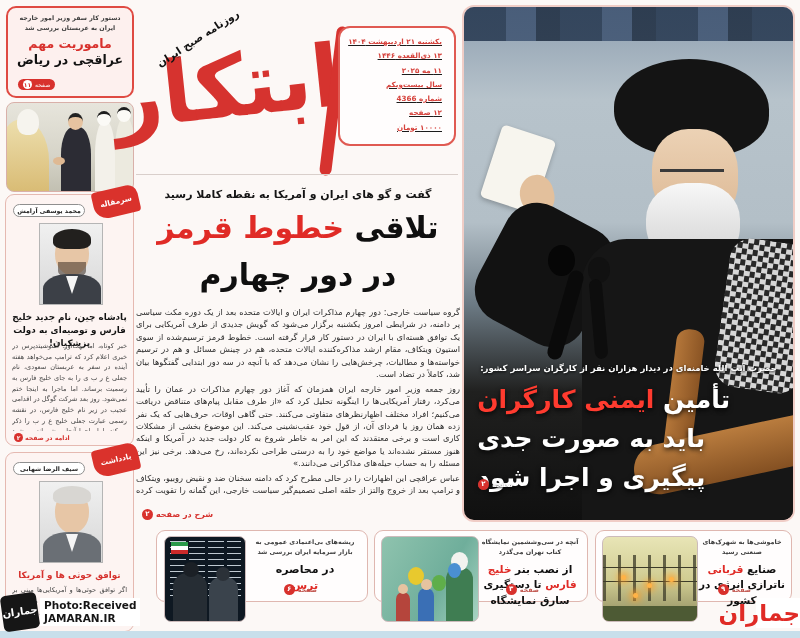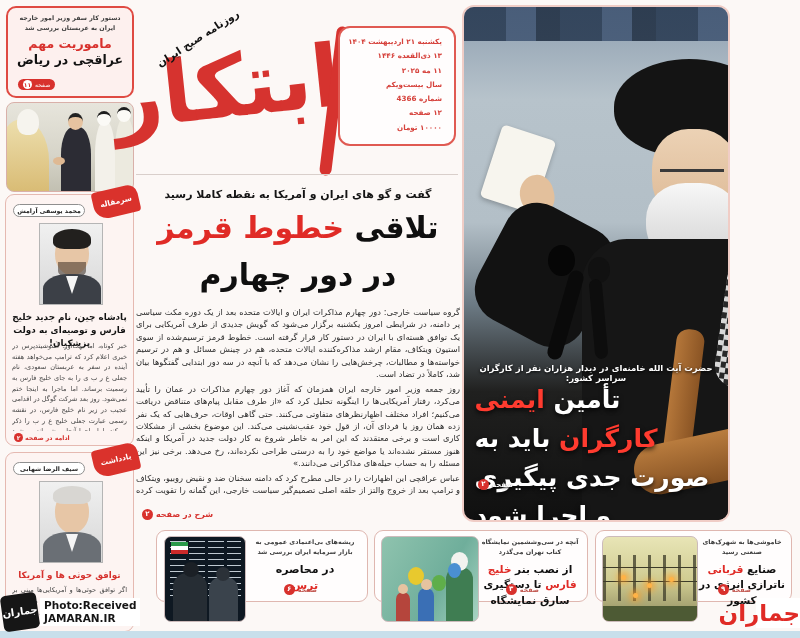--- a/index.html
+++ b/index.html
@@ -48,41 +48,41 @@
   
   .masthead-logo { left:146px; top:-10px; width:195px; height:190px;
     font-size:86px; font-weight:bold; color:#d6332f; line-height:190px; text-align:center;
     transform:rotate(-6deg); letter-spacing:-3px; white-space:nowrap; }
   .masthead-tagline { left:150px; top:32px; font-size:10.5px; font-weight:bold; color:#111;
     transform:rotate(-33deg); white-space:nowrap; }
   .logo-stroke { left:328px; top:26px; width:12px; height:150px; background:#d6332f;
     border-radius:7px; transform:rotate(7deg); }
   .date-panel { left:338px; top:26px; width:118px; height:120px;
     border:2px solid #e05a52; border-radius:12px; background:#fffdfd;
-    padding:7px 12px 0 4px; }
+    padding:7px 12px 0 4px;text-decoration:underline; }
   .date-panel div { font-size:7.2px; font-weight:bold; color:#d6423c;
     line-height:1.98; text-align:right; white-space:nowrap; }
   .mast-rule { left:136px; top:174px; width:322px; height:1px; background:#d9cfcb; }
 
   
   .lead { left:136px; top:178px; width:324px; height:344px; text-align:center; }
   .lead-kicker { font-size:11px; font-weight:bold; color:#141414; margin-top:10px; }
   .lead-headline { margin-top:4px; font-size:30px; font-weight:800; line-height:1.55; color:#0f0f0f; }
   .lead-headline .red { color:#e02b26; }
   .lead-body { margin-top:8px; text-align:justify; font-size:8.3px; line-height:1.5;
     color:#2e2e2e; height:190px; overflow:hidden; }
   .lead-body p { margin-bottom:2px; }
   .lead-footer { position:absolute; left:6px; bottom:2px; display:flex; align-items:center; gap:3px; }
   .lead-footer .lbl { color:#d6332f; font-size:8px; font-weight:bold; }
 
   .pb-circle { display:inline-block; width:11px; height:11px; background:#d8312d; color:#fff;
     border-radius:50%; font-size:7px; line-height:11px; text-align:center; font-weight:bold; }
 
   
-  .photo-box { left:462px; top:5px; width:268px; height:517px; border-radius:12px;
+  .photo-box { left:462px; top:5px; width:333px; height:517px; border-radius:12px;
     border:2px solid #f0cdc6; overflow:hidden;
     background:linear-gradient(180deg,#8e9fb0 0%,#b7c3cb 18%,#b3bfc7 42%,#6c7a84 58%,#20201f 75%,#101010 100%); }
   .kh-topband { position:absolute; left:0; top:0; width:100%; height:34px; opacity:.85;
     background:repeating-linear-gradient(90deg,#24364e 0 42px,#3d5270 42px 72px,#1d2c40 72px 96px); }
   .kh-turban { position:absolute; left:150px; top:52px; width:155px; height:98px;
     background:#141414; border-radius:52% 55% 45% 50%; }
   .kh-face { position:absolute; left:188px; top:122px; width:86px; height:92px;
     background:linear-gradient(#ecd2b5,#dcb894); border-radius:42% 45% 40% 45%; }
   .kh-glass { position:absolute; left:196px; top:152px; width:64px; height:13px;
     border-bottom:3px solid #3a3a3a; }

